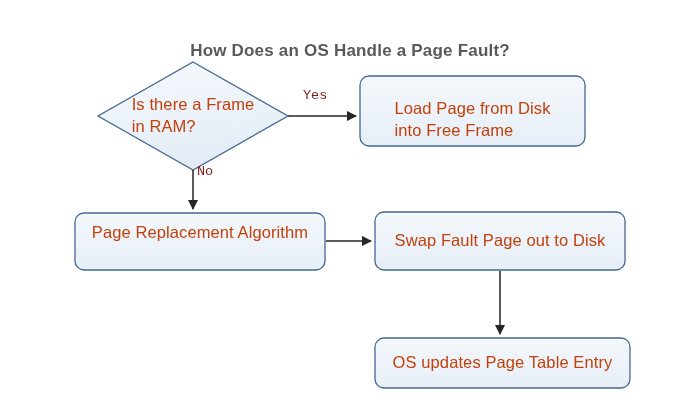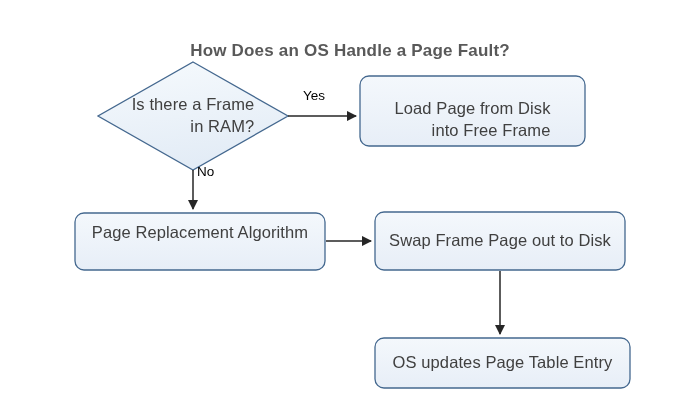--- a/index.html
+++ b/index.html
@@ -23,22 +23,22 @@
     left: 0;
     top: 0;
     width: 700px;
     height: 415px;
   }
   .node-label {
     position: absolute;
     display: flex;
     align-items: center;
     justify-content: center;
-    text-align: right;
-    color: #404040;
+    text-align: left;
+    color: #c2410c;
     font-family: "Liberation Sans", sans-serif;
     font-size: 16.5px;
     line-height: 1.32;
     letter-spacing: 0.1px;
     pointer-events: none;
     white-space: pre-line;
   }
   .title {
     position: absolute;
     left: 0;
@@ -47,23 +47,23 @@
     text-align: center;
     font-family: "Liberation Sans", sans-serif;
     font-size: 17px;
     font-weight: bold;
     color: #595959;
     letter-spacing: 0.2px;
     margin-top: 28px;
   }
   .edge-label {
     position: absolute;
-    font-family: Liberation Sans, sans-serif;
+    font-family: Liberation Mono, monospace;
     font-size: 13.5px;
-    color: #000000;
+    color: #7f1d1d;
     white-space: nowrap;
   }
   #lbl-yes { left: 303px; top: 88px; }
   #lbl-no  { left: 197px; top: 164px; }
 
   
   .hit {
     position: absolute;
     background: transparent;
   }
@@ -110,21 +110,21 @@
   </svg>
 
   <div class="node-label" style="left:108px; top:62px; width:170px; height:108px;">Is there a Frame
 in RAM?</div>
 
   <div class="node-label" style="left:360px; top:76px; width:225px; height:88px;">Load Page from Disk
 into Free Frame</div>
 
   <div class="node-label" style="left:75px; top:213px; width:250px; height:39px;">Page Replacement Algorithm</div>
 
-  <div class="node-label" style="left:375px; top:212px; width:250px; height:58px;">Swap Frame Page out to Disk</div>
+  <div class="node-label" style="left:375px; top:212px; width:250px; height:58px;">Swap Fault Page out to Disk</div>
 
   <div class="node-label" style="left:375px; top:338px; width:255px; height:50px;border-radius:22px;">OS updates Page Table Entry</div>
 
   <div class="edge-label" id="lbl-yes">Yes</div>
 
   <div class="edge-label" id="lbl-no">No</div>
 
   <div class="hit" style="left:98px; top:62px; width:190px; height:108px;"></div>
   <div class="hit" style="left:360px; top:76px; width:225px; height:70px;"></div>
   <div class="hit" style="left:75px; top:213px; width:250px; height:57px;"></div>

